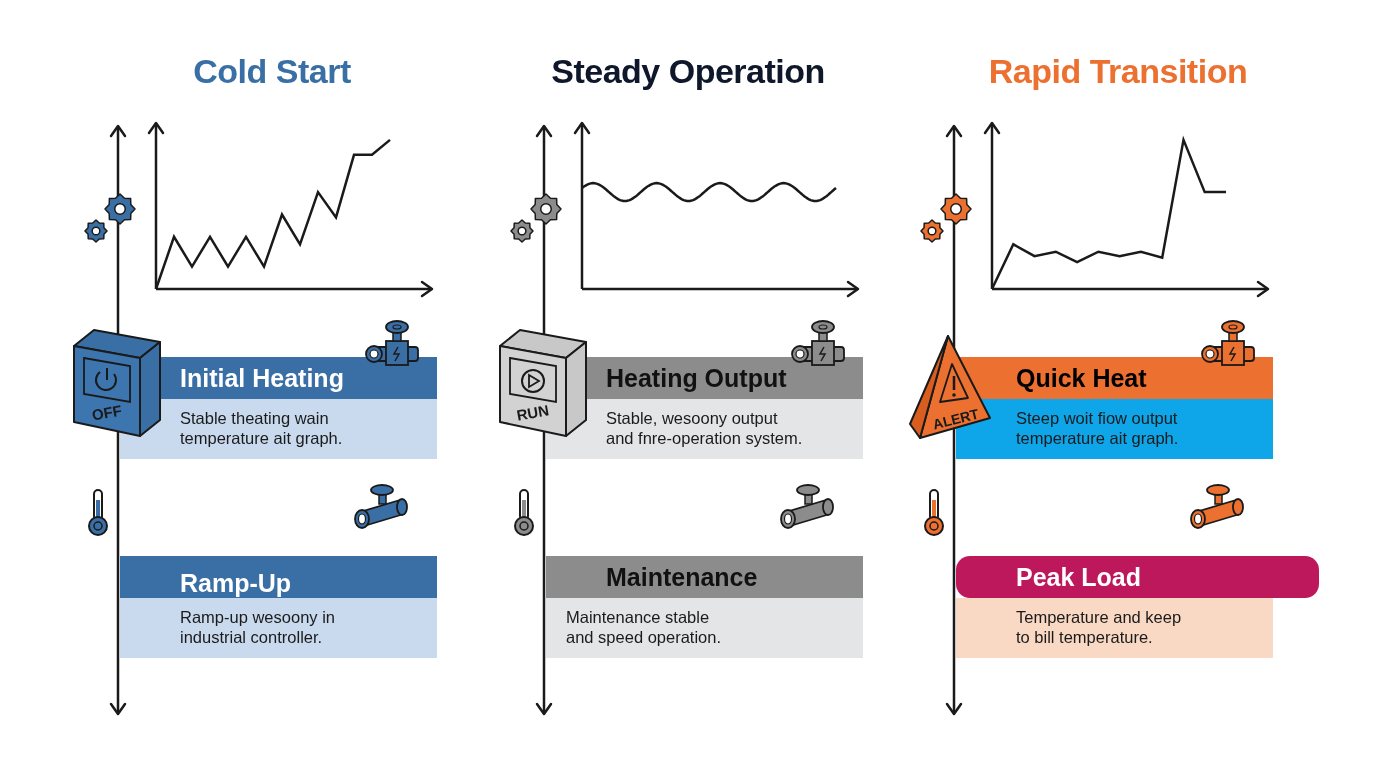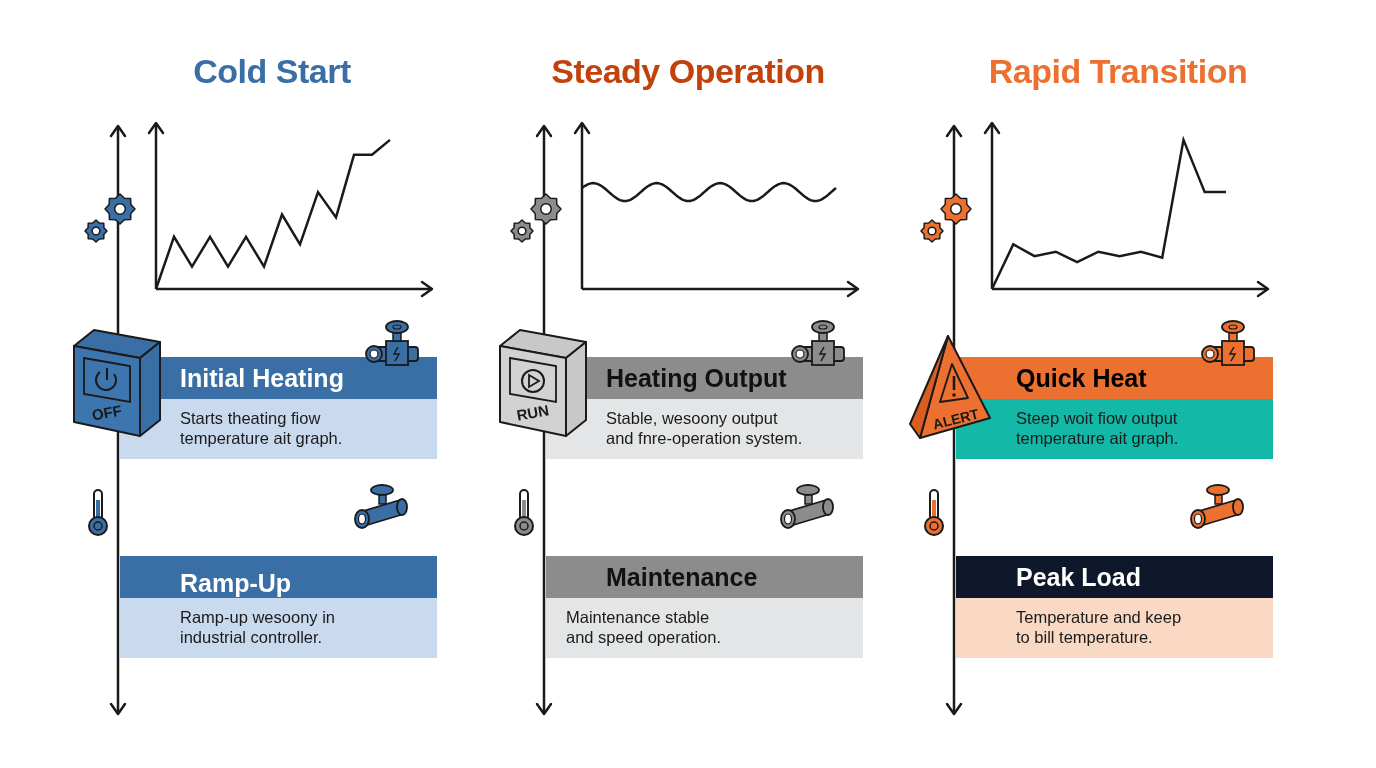--- a/index.html
+++ b/index.html
@@ -11,54 +11,54 @@
 </style>
 </head>
 <body>
 
 <div id="root">
     <div class="title" style="color: rgb(58, 111, 166); left: 272px; transform: translateX(-50%);">Cold Start</div>
     <div class="band-head" style="left: 120px; width: 317px; top: 357px; background: rgb(58, 111, 166); color: rgb(255, 255, 255);">
       <span>Initial Heating</span>
     </div>
     <div class="band-body" style="left: 120px; width: 317px; top: 399px; background: rgb(201, 218, 238);">
-      <div>Starts theating fiow</div>
+      <div>Stable theating wain</div>
       <div>temperature ait graph.</div>
     </div>
     <div class="band-head" style="left: 120px; width: 317px; top: 556px; background: rgb(58, 111, 166); color: rgb(255, 255, 255); align-items: flex-end;">
       <span>Ramp-Up</span>
     </div>
     <div class="band-body" style="left: 120px; width: 317px; top: 598px; background: rgb(201, 218, 238);">
       <div>Ramp-up wesoony in</div>
       <div>industrial controller.</div>
     </div>
-    <div class="title" style="color: #c2410c; left: 688px; transform: translateX(-50%);">Steady Operation</div>
+    <div class="title" style="color: #0f172a; left: 688px; transform: translateX(-50%);">Steady Operation</div>
     <div class="band-head" style="left: 546px; width: 317px; top: 357px; background: rgb(140, 140, 140); color: rgb(17, 17, 17);">
       <span>Heating Output</span>
     </div>
     <div class="band-body" style="left: 546px; width: 317px; top: 399px; background: rgb(227, 229, 230);">
       <div>Stable, wesoony output</div>
       <div>and fnre-operation system.</div>
     </div>
     <div class="band-head" style="left: 546px; width: 317px; top: 556px; background: rgb(140, 140, 140); color: rgb(17, 17, 17);">
       <span>Maintenance</span>
     </div>
     <div class="band-body" style="left: 546px; width: 317px; top: 598px; background: rgb(227, 229, 230); padding-left: 20px;">
       <div>Maintenance stable</div>
       <div>and speed operation.</div>
     </div>
     <div class="title" style="color: rgb(236, 112, 48); left: 1118px; transform: translateX(-50%);">Rapid Transition</div>
     <div class="band-head" style="left: 956px; width: 317px; top: 357px; background: rgb(236, 112, 48); color: #000000;">
       <span>Quick Heat</span>
     </div>
-    <div class="band-body" style="left: 956px; width: 317px; top: 399px; background: #14b8a6;">
+    <div class="band-body" style="left: 956px; width: 317px; top: 399px; background: #0ea5e9;">
       <div>Steep woit fiow output</div>
       <div>temperature ait graph.</div>
     </div>
-    <div class="band-head" style="left: 956px; width: 317px; top: 556px; background: #0f172a; color: rgb(255, 255, 255);">
+    <div class="band-head" style="left: 956px; width: 363px; top: 556px; background: #be185d; color: rgb(255, 255, 255); border-radius: 14px;">
       <span>Peak Load</span>
     </div>
     <div class="band-body" style="left: 956px; width: 317px; top: 598px; background: rgb(249, 216, 196);">
       <div>Temperature and keep</div>
       <div>to bill temperature.</div>
     </div>
   </div>
 
 <svg id="svg" class="svg-layer" width="1376" height="768">
     <line x1="118" y1="128" x2="118" y2="712" stroke="#1a1a1a" stroke-width="2.5"></line>

